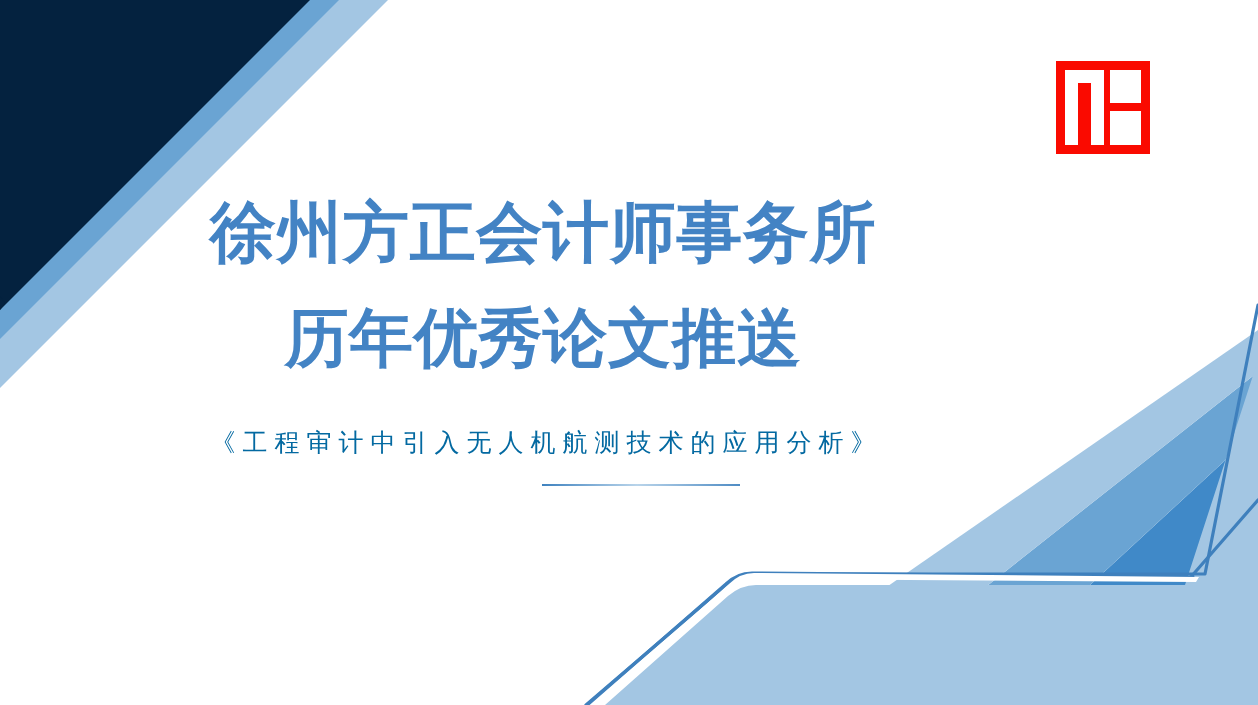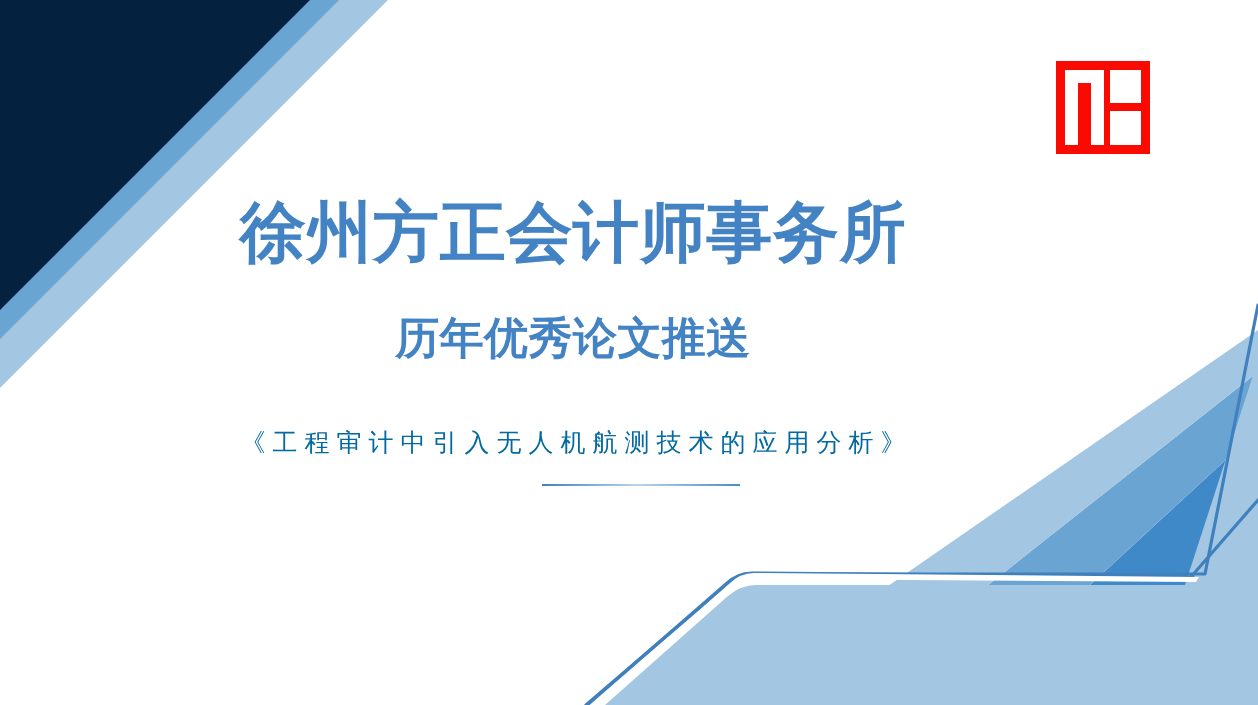--- a/index.html
+++ b/index.html
@@ -36,40 +36,39 @@
   }
 
   
   #title-block {
     position: absolute;
     left: 0;
     top: 0;
     width: 1086px;
     height: 705px;
     pointer-events: none;
-    padding-left: 20px;
   }
   .title-line {
     position: absolute;
     width: 100%;
     text-align: center;
     color: #4383c4;
     font-weight: bold;
     font-family: "DejaVu Sans", "Liberation Sans", sans-serif;
     letter-spacing: 0.01em;
     pointer-events: auto;
   }
   #title-line-1 {
     top: 191px;
     font-size: 66px;
     line-height: 84px;
   }
   #title-line-2 {
     top: 297px;
-    font-size: 44px;
+    font-size: 64px;
     line-height: 82px;
   }
   #paper-subtitle {
     position: absolute;
     top: 424px;
     width: 100%;
     text-align: center;
     color: #0369a1;
     font-size: 25px;
     line-height: 38px;

